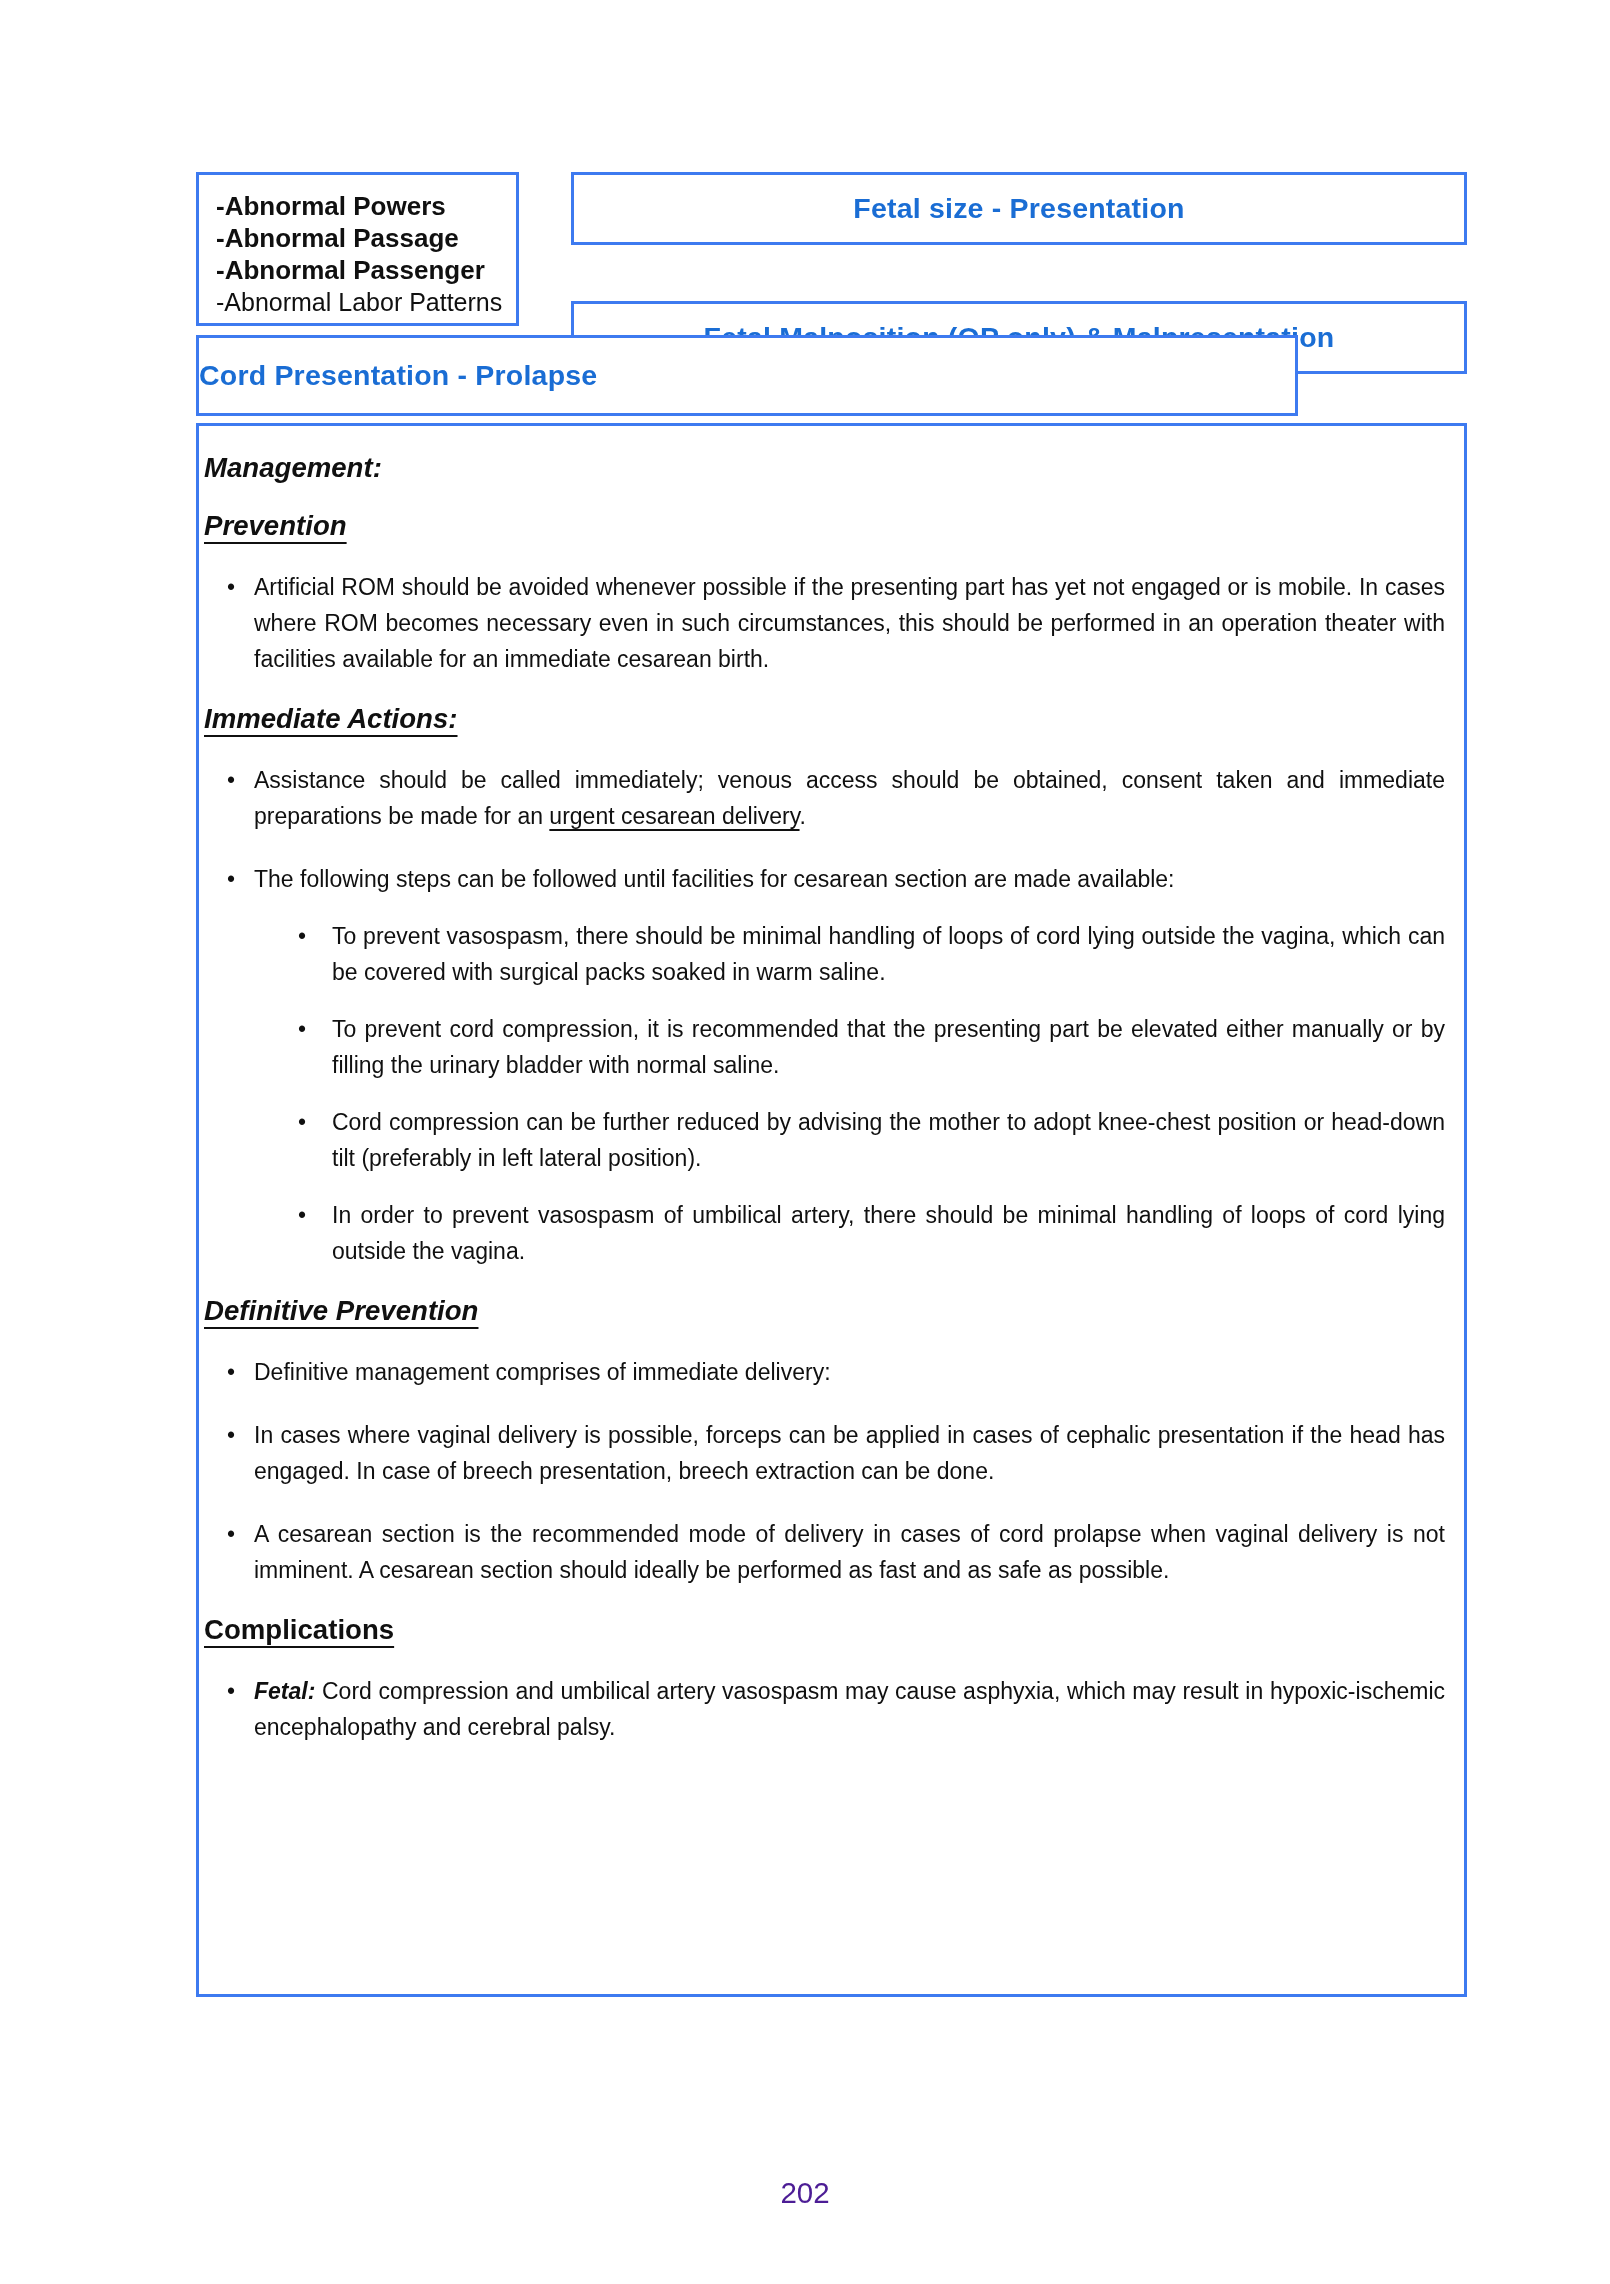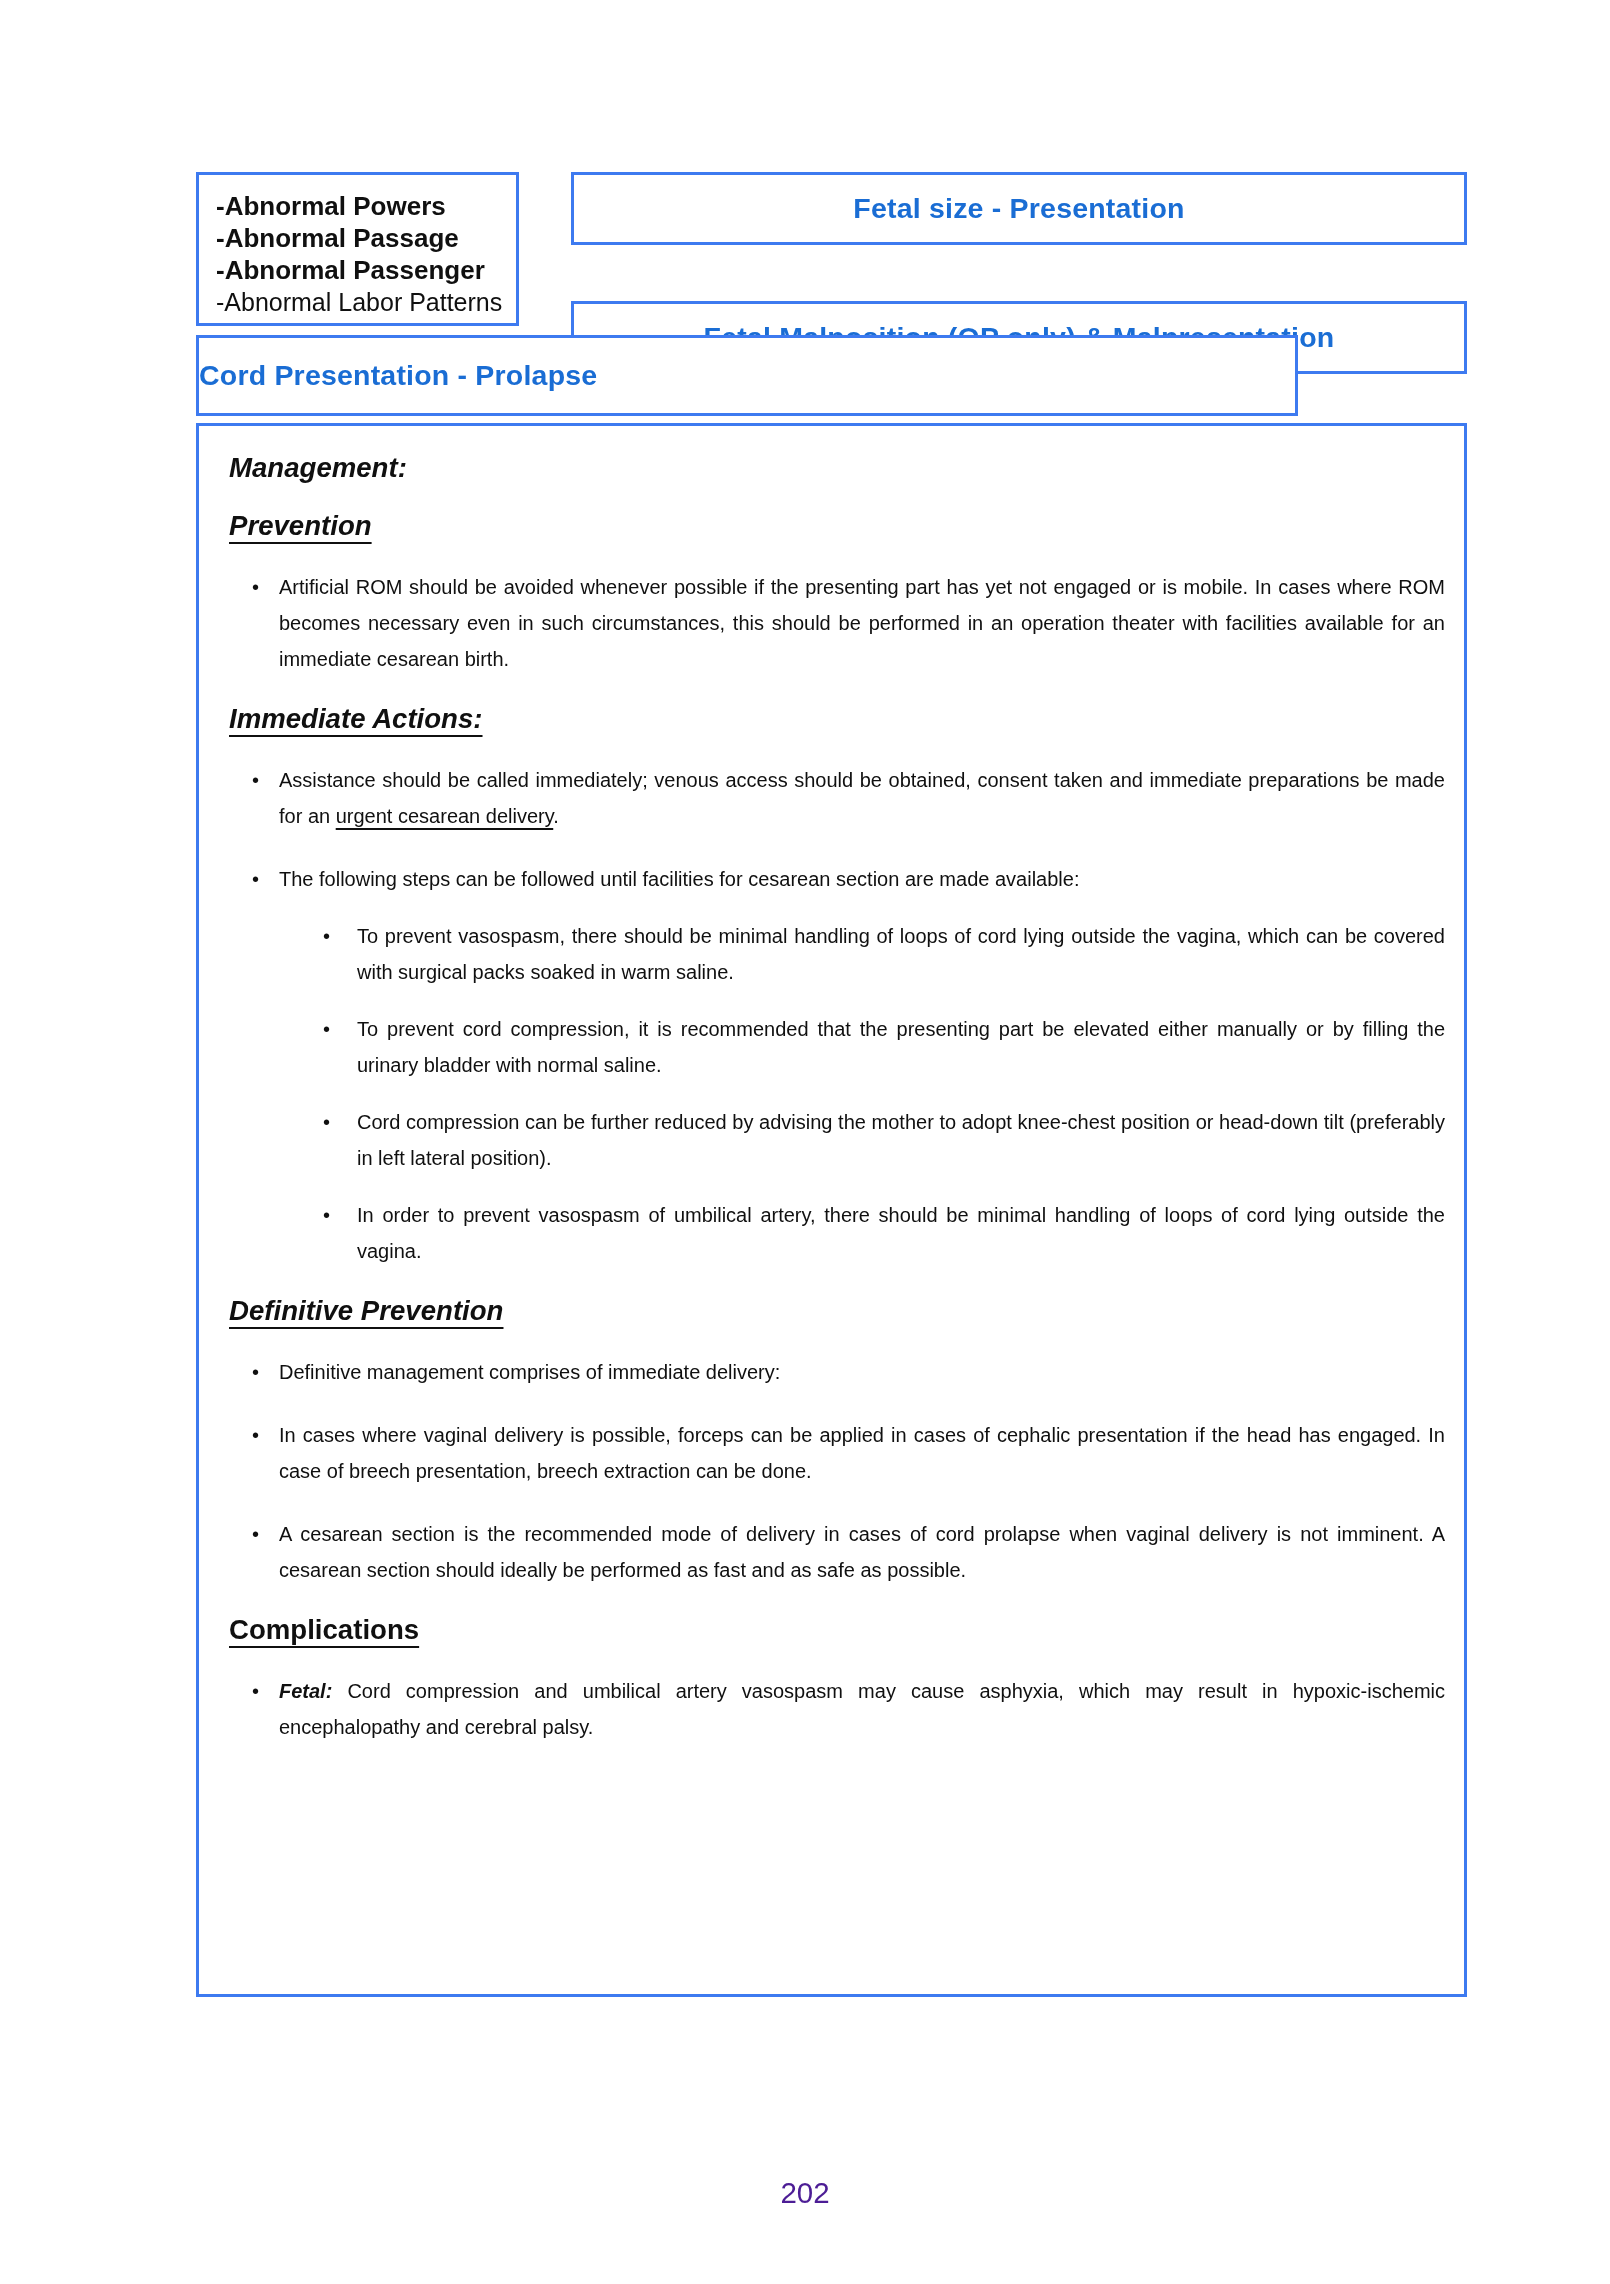--- a/index.html
+++ b/index.html
@@ -42,21 +42,21 @@
   }
   .blue-head{
     color:var(--heading-blue);
     font-weight:700;
     font-size:28.5px;
     letter-spacing:0.2px;
   }
   
   .content-box{
     left:196px;top:423px;width:1271px;height:1574px;
-    padding:15px 19px 0 30px;
+    padding:15px 19px 0 5px;
     overflow:hidden;
   }
   .content-box .h{
     font-style:italic;
     font-weight:600;
     font-size:27.6px;
     margin:26px 0 0 0;
   }
   .content-box .h.first{margin-top:11.4px;}
   .content-box .h.u{
@@ -65,21 +65,21 @@
     text-underline-offset:6.7px;
   }
   .content-box .h.bold-u{
     font-style:normal;
     font-weight:700;
     text-decoration:underline;
     text-decoration-thickness:2.4px;
     text-underline-offset:6.7px;
   }
   .para{
-    font-size:20px;line-height:36px;
+    font-size:23px;line-height:36px;
     text-align:justify;
     margin:27px 0 0 0;
   }
   .bullet{
     position:relative;
     padding-left:50px;
   }
   .bullet::before{
     content:"\2022";
     position:absolute;left:23px;top:0;

